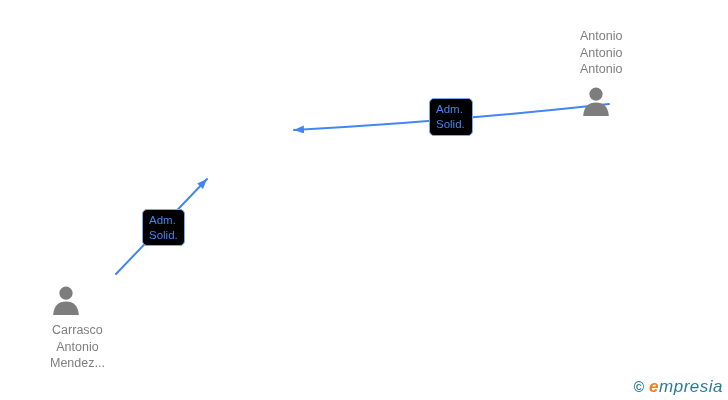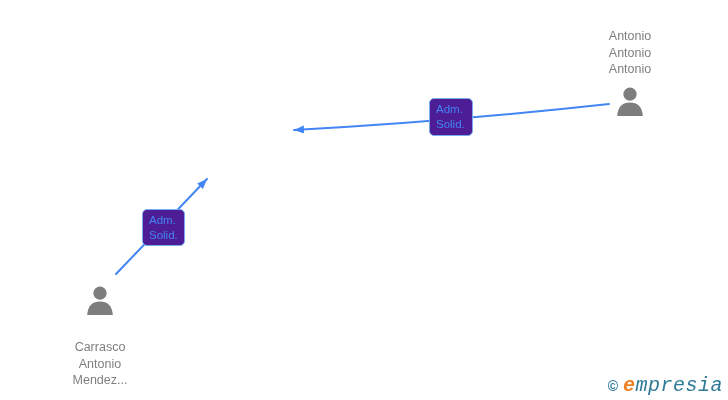--- a/index.html
+++ b/index.html
@@ -11,21 +11,21 @@
     background: #ffffff;
     overflow: hidden;
     font-family: "Liberation Sans", sans-serif;
   }
 
   
   .node {
     position: absolute;
     display: flex;
     flex-direction: column;
-    align-items: center;
+    align-items: flex-start;
     cursor: pointer;
   }
   .node-label {
     color: #7f7f7f;
     text-align: center;
     white-space: nowrap;
   }
   .company-label {
     font-size: 12.5px;
     font-weight: 700;
@@ -35,36 +35,36 @@
   .person-label {
     font-size: 12.5px;
     font-weight: 400;
     line-height: 16.5px;
   }
   .node-company       { left: 136px; top: 74px;  width: 200px; }
   .node-company .icon { margin-top: 7px; }
   .node-person-top    { left: 580px; top: 28px;  width: 100px; }
   .node-person-top .icon { margin-top: 9px; }
   .node-person-bottom { left: 50px;  top: 286px; width: 100px; }
-  .node-person-bottom .node-label { margin-top: 23px; }
+  .node-person-bottom .node-label { margin-top: 6px; }
 
   
   .edges-svg {
     position: absolute;
     left: 0; top: 0;
     width: 728px; height: 400px;
     pointer-events: none;
   }
 
   
   .edge-label {
     position: absolute;
     width: 44px;
     height: 38px;
-    background: #4c1d95;
+    background: #000000;
     border: 1.5px solid #79abf5;
     border-radius: 5px;
     color: #4285f4;
     font-size: 11.5px;
     line-height: 15px;
     padding: 3px 0 0 6px;
   }
   .edge-label-1 { left: 429px; top: 98px; }
   .edge-label-2 { left: 142px; top: 209px; width: 43px; height: 37px; }
 
@@ -77,23 +77,23 @@
     align-items: baseline;
     gap: 5px;
     cursor: pointer;
   }
   .copyright-sym {
     color: #2e7c9e;
     font-size: 14px;
     font-weight: 700;
   }
   .brand {
-    font-family: Liberation Mono, monospace;
+    font-family: Liberation Sans, sans-serif;
     font-style: italic;
-    font-size: 20px;
+    font-size: 17px;
     letter-spacing: 0.5px;
   }
   .brand-e    { color: #f08121; font-weight: 700; font-style: italic; }
   .brand-rest { color: #2e7a96; font-style: italic; }
 </style>
 </head>
 <body>
 
 <div class="canvas">
 

